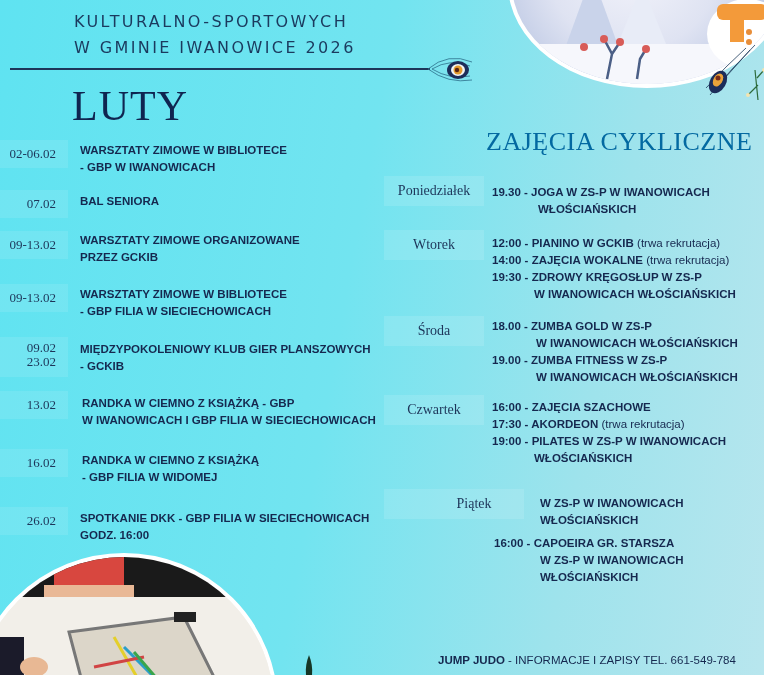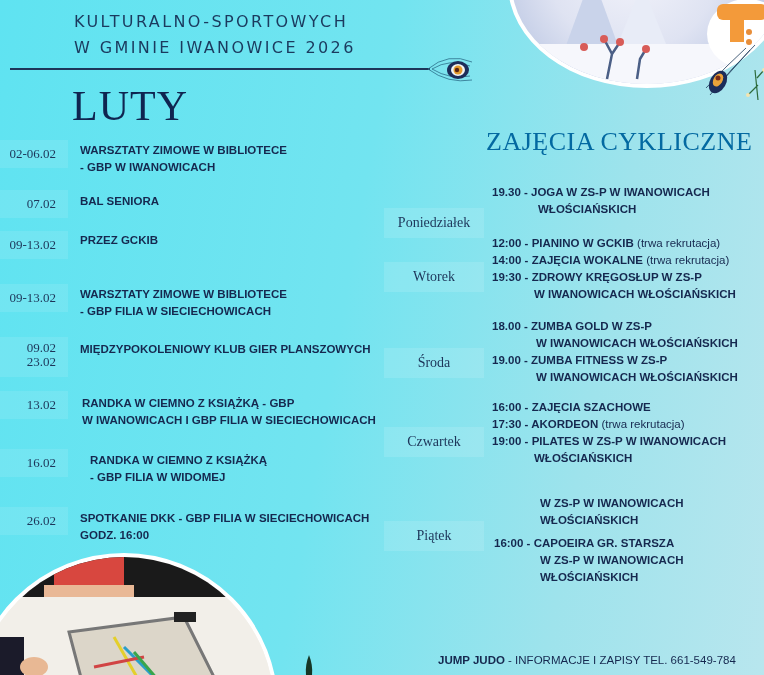--- a/index.html
+++ b/index.html
@@ -36,21 +36,21 @@
     font-weight:bold; font-size:11.5px; line-height:17px; color:#15284f; white-space:nowrap;
   }
   .cyc-title {
     position:absolute; left:486px; top:127px; font-family:"Liberation Serif", serif;
     font-size:26px; color:#0369a1; letter-spacing:0.5px;
   }
   .day-box {
     position:absolute; left:384px; width:100px; height:30px;
     background: rgba(255,255,255,0.12);
     font-family:"Liberation Serif", serif; font-size:14px; color:#1d3559;
-    text-align:center; line-height:30px;margin-top:32px;
+    text-align:center; line-height:30px;
   }
   .cyc-items { position:absolute; left:492px; }
   .cyc-item {
     font-family:"Liberation Sans", sans-serif; font-weight:bold; font-size:11.5px;
     line-height:17px; color:#15284f; white-space:nowrap;
   }
   .cyc-item .cont { display:block; padding-left:46px; }
   .cyc-item .norm { font-weight:normal;margin-top:16px; }
   .footer {
     position:absolute; left:438px; top:654px; font-family:"Liberation Sans", sans-serif;
@@ -139,49 +139,51 @@
   </div>
   <div class="event-row" style="top:190px;">
     <div class="date-box">07.02</div>
     <div class="event-text" style="top:3px;">
       <div>BAL SENIORA</div>
     </div>
   </div>
   <div class="event-row" style="top:231px;">
     <div class="date-box">09-13.02</div>
     <div class="event-text" style="top:1px;">
+      <div>WARSZTATY ZIMOWE ORGANIZOWANE</div>
         <div>PRZEZ GCKIB</div>
     </div>
   </div>
   <div class="event-row" style="top:284px;">
     <div class="date-box">09-13.02</div>
     <div class="event-text" style="top:2px;">
       <div>WARSZTATY ZIMOWE W BIBLIOTECE</div>
         <div>- GBP FILIA W SIECIECHOWICACH</div>
     </div>
   </div>
   <div class="event-row" style="top:337px;">
     <div class="date-box two">
       <div>09.02</div>
         <div>23.02</div>
     </div>
     <div class="event-text" style="top:4px;">
       <div>MIĘDZYPOKOLENIOWY KLUB GIER PLANSZOWYCH</div>
+        <div>- GCKIB</div>
     </div>
   </div>
   <div class="event-row" style="top:391px;">
     <div class="date-box">13.02</div>
     <div class="event-text" style="top:4px;left:82px;">
       <div>RANDKA W CIEMNO Z KSIĄŻKĄ - GBP</div>
         <div>W IWANOWICACH I GBP FILIA W SIECIECHOWICACH</div>
     </div>
   </div>
   <div class="event-row" style="top:449px;">
     <div class="date-box">16.02</div>
-    <div class="event-text" style="top:3px;left:90px;">
+    <div class="event-text" style="top:3px;left:82px;">
       <div>RANDKA W CIEMNO Z KSIĄŻKĄ</div>
         <div>- GBP FILIA W WIDOMEJ</div>
     </div>
   </div>
   <div class="event-row" style="top:507px;">
     <div class="date-box">26.02</div>
     <div class="event-text" style="top:3px;">
       <div>SPOTKANIE DKK - GBP FILIA W SIECIECHOWICACH</div>
         <div>GODZ. 16:00</div>
     </div>
@@ -256,21 +258,21 @@
   </div>
   <div class="cyc-item">
     <span>17:30 - AKORDEON</span><span class="norm"> (trwa rekrutacja)</span>
   </div>
   <div class="cyc-item">
     <span>19:00 - PILATES W ZS-P W IWANOWICACH</span>
     <span class="cont" style="padding-left:42px;">WŁOŚCIAŃSKICH</span>
   </div>
 </div>
 
-<div class="day-box" style="top:489px;">Piątek</div>
+<div class="day-box" style="top:489px;padding-left:40px;">Piątek</div>
 <div class="cyc-items" style="top:495px;left:494px;">
   <div class="cyc-item">
     <span class="cont">W ZS-P W IWANOWICACH</span>
     <span class="cont">WŁOŚCIAŃSKICH</span>
   </div>
   <div class="cyc-item" style="margin-top:6px;">
     <span>16:00 - CAPOEIRA GR. STARSZA</span>
     <span class="cont">W ZS-P W IWANOWICACH</span>
     <span class="cont">WŁOŚCIAŃSKICH</span>
   </div>

